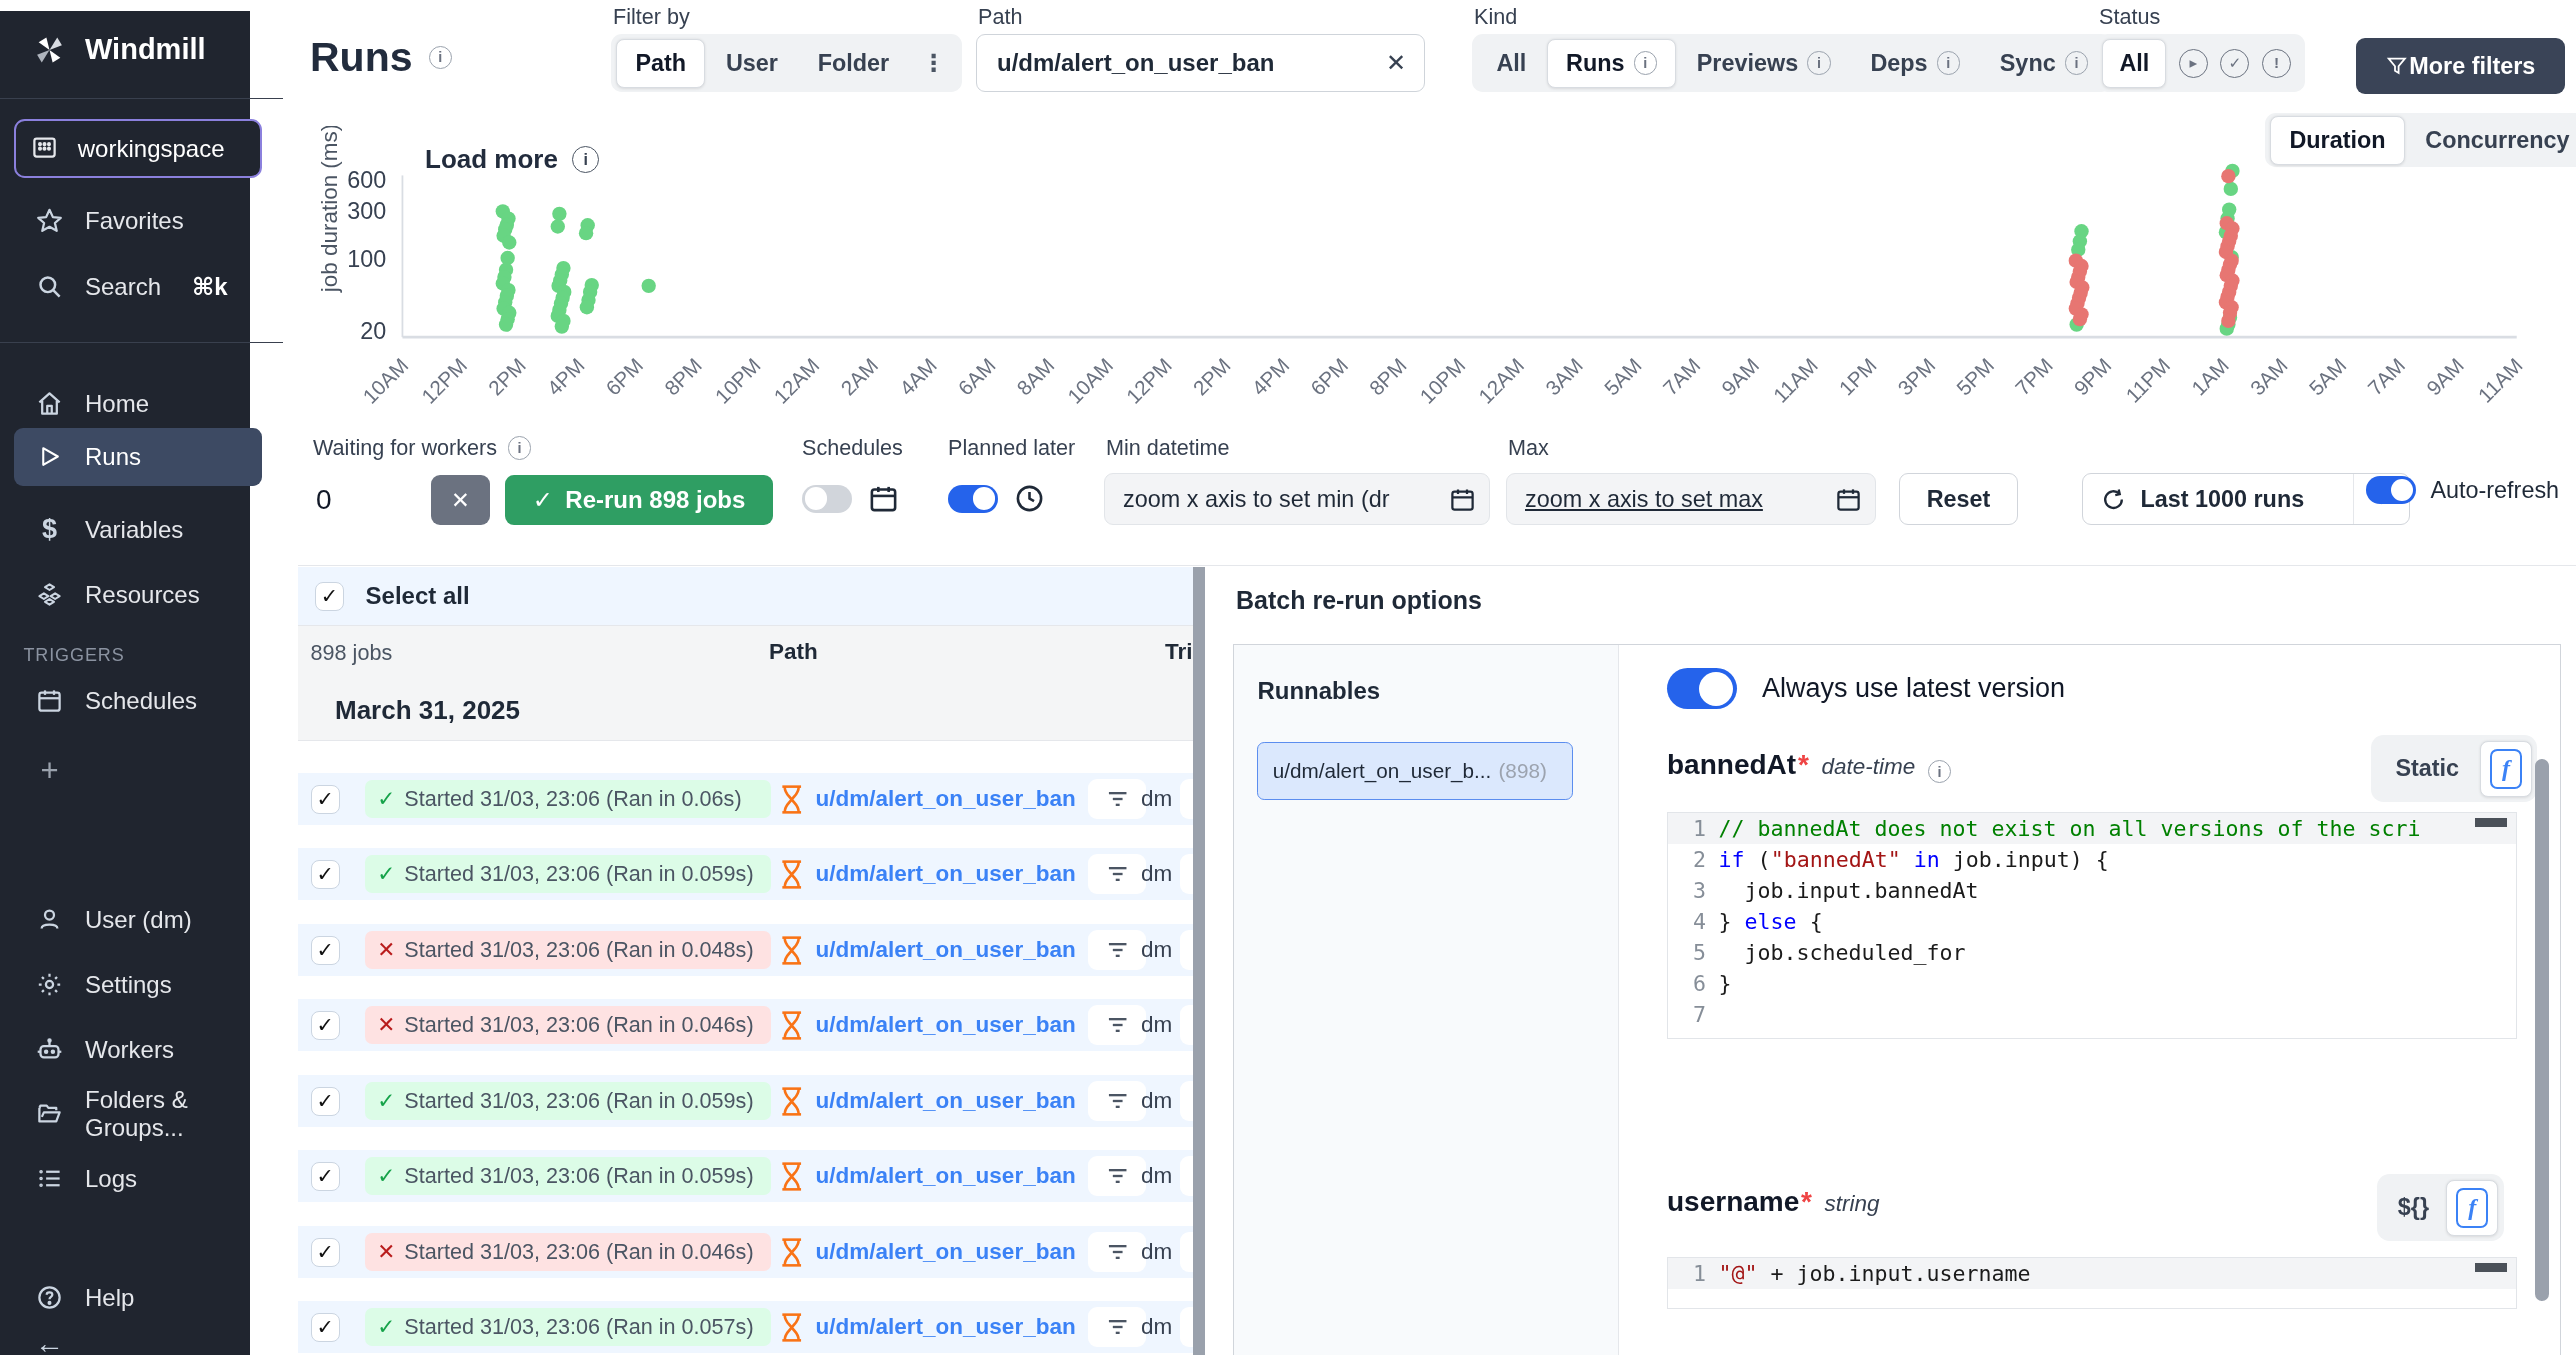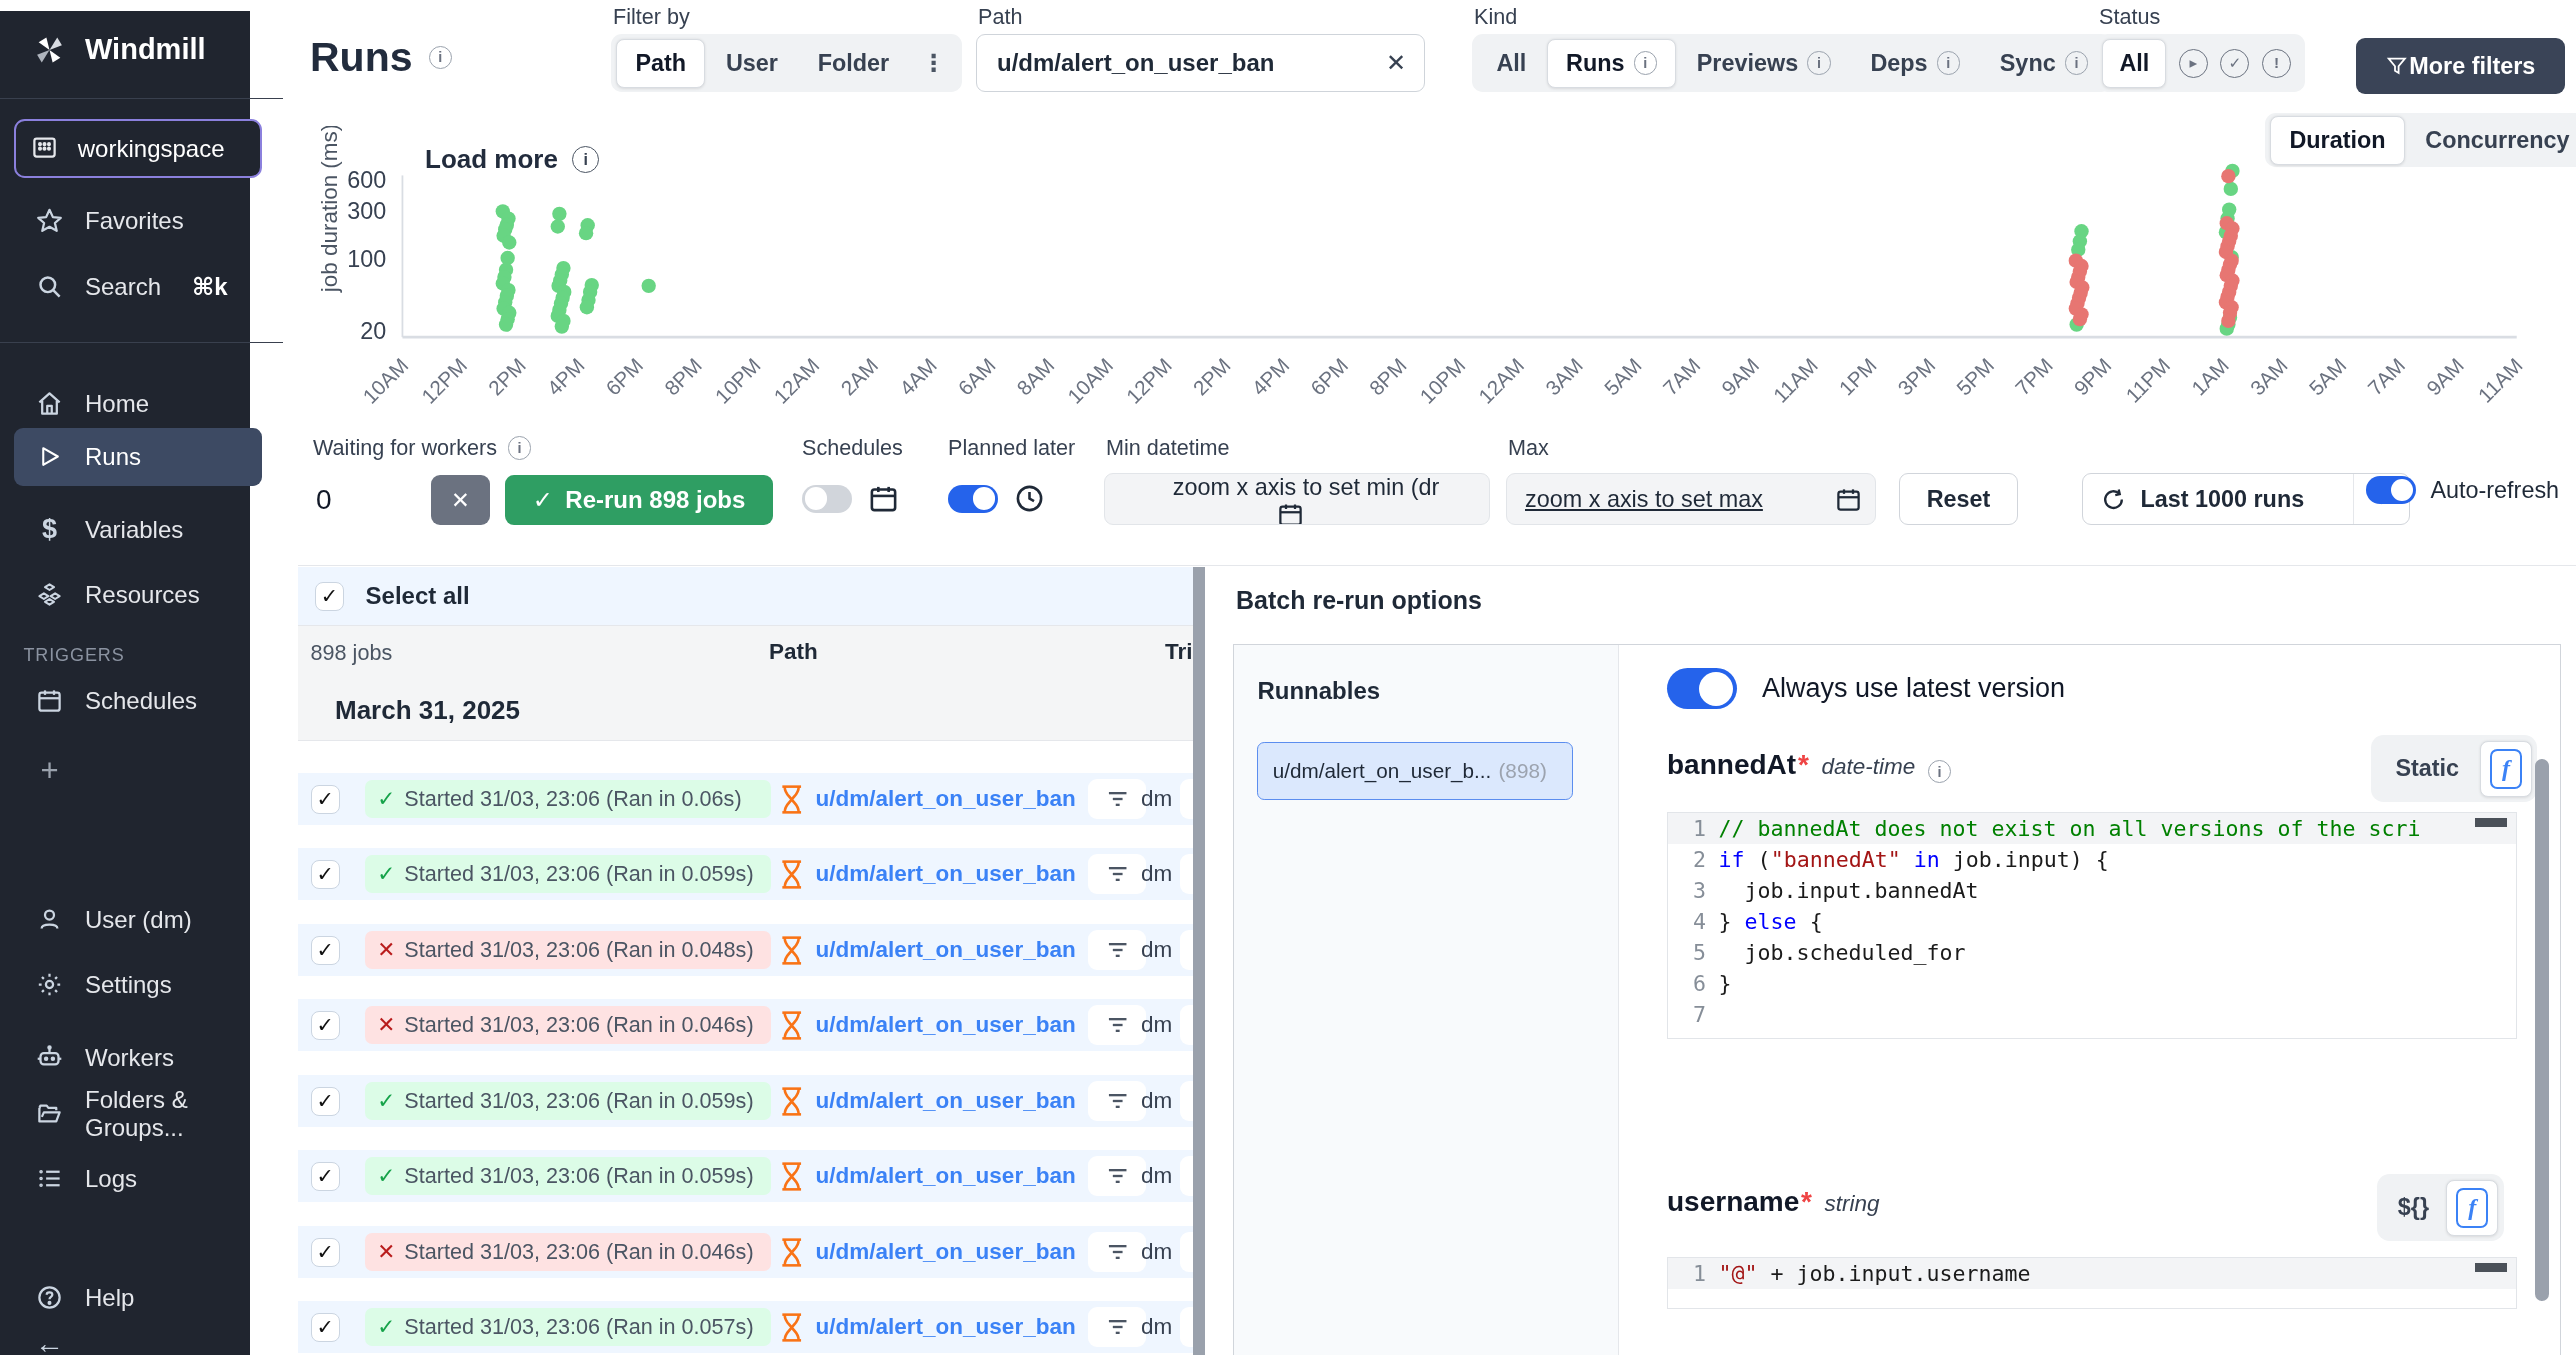--- a/index.html
+++ b/index.html
@@ -190,21 +190,21 @@
     <div class="side-row" style="top:951px;">
       <span class="ic">
         <svg width="27" height="27" viewBox="0 0 24 24" fill="none" stroke="#cbd5e1" stroke-width="2">
           <circle cx="12" cy="12" r="3.2"></circle>
           <path d="M12 2.5 V5 M12 19 V21.5 M2.5 12 H5 M19 12 H21.5 M5.3 5.3 L7 7 M17 17 L18.7 18.7 M18.7 5.3 L17 7 M7 17 L5.3 18.7"></path>
         </svg>
       </span>
       <span>Settings</span>
     </div>
 
-    <div class="side-row" style="top:1016px;align-items:flex-end;">
+    <div class="side-row" style="top:1016px;">
       <span class="ic">
         <svg width="27" height="27" viewBox="0 0 24 24" fill="none" stroke="#cbd5e1" stroke-width="2">
           <rect x="4" y="9" width="16" height="10" rx="3"></rect>
           <circle cx="9" cy="14" r="1" fill="#cbd5e1"></circle>
             <circle cx="15" cy="14" r="1" fill="#cbd5e1"></circle>
           <line x1="12" y1="9" x2="12" y2="5"></line>
             <circle cx="12" cy="4" r="1" fill="#cbd5e1"></circle>
           <line x1="1.5" y1="14" x2="4" y2="14"></line>
             <line x1="20" y1="14" x2="22.5" y2="14"></line>
         </svg>
@@ -474,21 +474,21 @@
   <div class="abs fld-label" style="left:948px;top:435px;">Planned later</div>
   <div class="abs" style="left:948px;top:483px;display:flex;align-items:center;gap:16px;">
     <span class="tgl on"></span>
     <svg width="31" height="31" viewBox="0 0 24 24" fill="none" stroke="#1f2937" stroke-width="2">
       <circle cx="12" cy="12" r="9"></circle>
         <path d="M12 7 V12 L15.5 14"></path>
     </svg>
   </div>
 
   <div class="abs fld-label" style="left:1106px;top:435px;">Min datetime</div>
-  <div class="abs" style="left:1104px;top:473px;width:386px;height:52px;background:#f3f4f6;border:0.9px solid #e2e5e9;border-radius:9px;display:flex;align-items:center;box-sizing:border-box;overflow:hidden;flex-direction:column;">
+  <div class="abs" style="left:1104px;top:473px;width:386px;height:52px;background:#f3f4f6;border:0.9px solid #e2e5e9;border-radius:9px;display:flex;align-items:center;box-sizing:border-box;overflow:hidden;">
     <span style="margin-left:18px;font-size:23.4px;color:#1f2937;white-space:nowrap;flex:1;">zoom x axis to set min (dr</span>
     <svg width="27" height="27" viewBox="0 0 24 24" fill="none" stroke="#1f2937" stroke-width="2" style="margin-right:12.6px;flex:none;">
       <rect x="3" y="5" width="18" height="16" rx="2"></rect>
         <line x1="3" y1="10" x2="21" y2="10"></line>
       <line x1="8" y1="3" x2="8" y2="7"></line>
         <line x1="16" y1="3" x2="16" y2="7"></line>
     </svg>
   </div>
 
   <div class="abs fld-label" style="left:1508px;top:435px;">Max</div>

